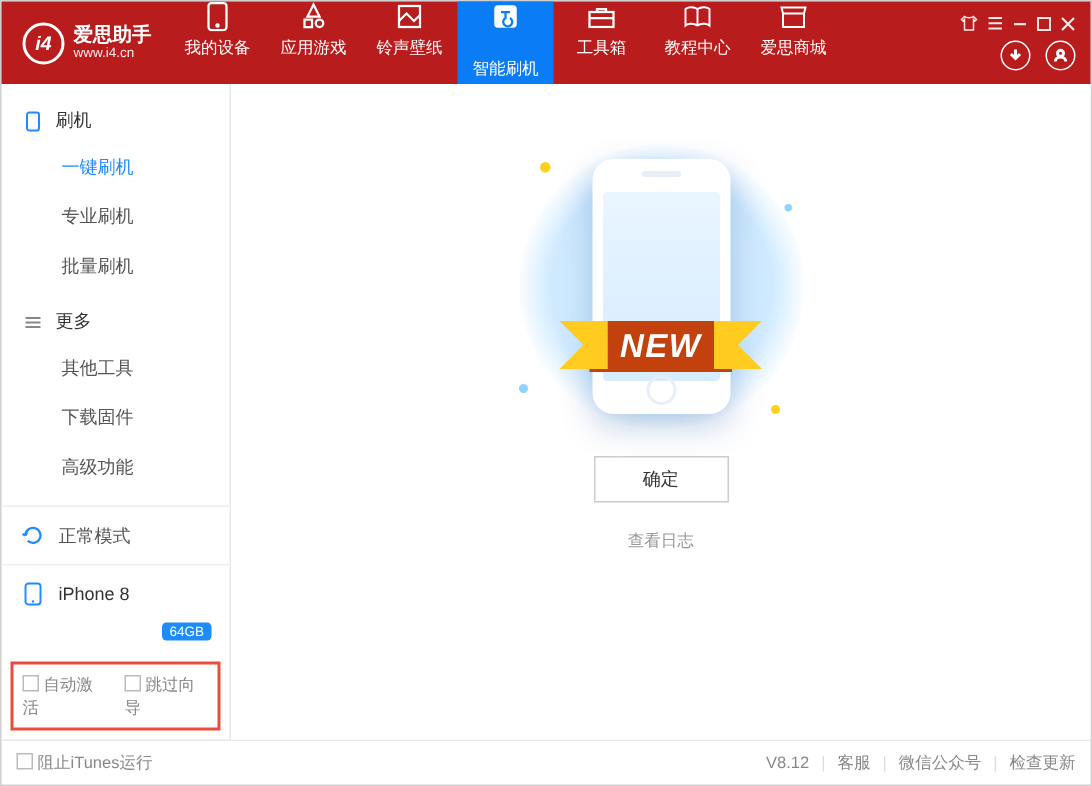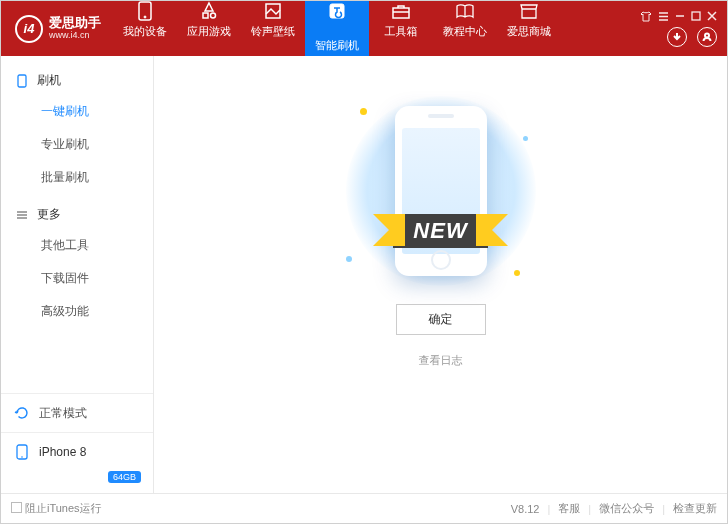--- a/index.html
+++ b/index.html
@@ -39,21 +39,21 @@
   
   .main { flex:1; display:flex; flex-direction:column; align-items:center; background:#fff; position:relative; }
   .illus { margin-top:40px; width:230px; height:190px; position:relative; display:flex; align-items:center; justify-content:center; }
   .halo { position:absolute; width:190px; height:190px; border-radius:50%; background:radial-gradient(circle,#d9f0ff 0%,#cfeaff 55%,#fff 72%); }
   .dot { position:absolute; border-radius:50%; background:#ffd11a; }
   .phone { position:relative; width:92px; height:170px; background:#fff; border-radius:14px; box-shadow:0 8px 22px rgba(0,70,150,.25); display:flex; align-items:center; justify-content:center; }
   .phone::before { content:""; position:absolute; top:8px; width:26px; height:4px; background:#e8eef5; border-radius:3px; }
   .phone::after { content:""; position:absolute; bottom:6px; width:16px; height:16px; border:2px solid #e8eef5; border-radius:50%; }
   .screen { width:78px; height:126px; background:linear-gradient(180deg,#eaf5ff,#d5ecff); border-radius:3px; }
   .ribbon-wrap { position:absolute; bottom:38px; display:flex; align-items:center; justify-content:center; }
-  .ribbon { background:#404040; color:#fff; font-weight:900; font-size:22px; letter-spacing:1px; padding:4px 20px; position:relative; font-style:italic; }
+  .ribbon { background:#c2410c; color:#fff; font-weight:900; font-size:22px; letter-spacing:1px; padding:4px 20px; position:relative; font-style:italic; }
   .ribbon::before, .ribbon::after { content:""; position:absolute; top:0; width:0; height:0; border:16px solid #ffcc1f; }
   .ribbon::before { left:-20px; border-left-color:transparent; }
   .ribbon::after { right:-20px; border-right-color:transparent; }
   .msg { margin-top:26px; font-size:16px; color:#333; letter-spacing:1px; }
   .okbtn { margin-top:18px; padding:6px 32px; font-size:12px; border:1px solid #ccc; background:#fff; cursor:pointer; color:#333; }
   .loglink { margin-top:18px; font-size:11px; color:#999; cursor:pointer; }
   
   .status { height:30px; border-top:1px solid #e8e8e8; display:flex; align-items:center; font-size:11px; color:#888; padding:0 10px; }
   .status .sep { margin:0 8px; color:#ddd; }
   .status .right { margin-left:auto; display:flex; align-items:center; }
@@ -210,20 +210,24 @@
       </div>
       <div class="side-blk" style="flex-wrap:wrap;">
         <span class="bicon">
             <svg width="12" height="16" viewBox="0 0 12 16">
               <rect x="1" y="1" width="10" height="14" rx="2" fill="none" stroke="#1f8bff" stroke-width="1.3"></rect>
               <circle cx="6" cy="13" r="0.8" fill="#1f8bff"></circle>
             </svg>
           </span>
         <span style="color:#333">iPhone 8</span>
         <div style="width:100%; padding-left:26px;text-align:right;"><span class="badge">64GB</span></div>
+      </div>
+      <div class="opt-row">
+        <label><span class="cb"></span><span>自动激活</span></label>
+        <label><span class="cb"></span><span>跳过向导</span></label>
       </div>
     </div>
 
     <div class="main">
       <div class="illus">
         <div class="halo"></div>
         <span class="dot" style="width:7px;height:7px;top:12px;left:34px"></span>
         <span class="dot" style="width:5px;height:5px;top:40px;right:28px;background:#8fd3ff"></span>
         <span class="dot" style="width:6px;height:6px;bottom:24px;left:20px;background:#8fd3ff"></span>
         <span class="dot" style="width:6px;height:6px;bottom:10px;right:36px"></span>

